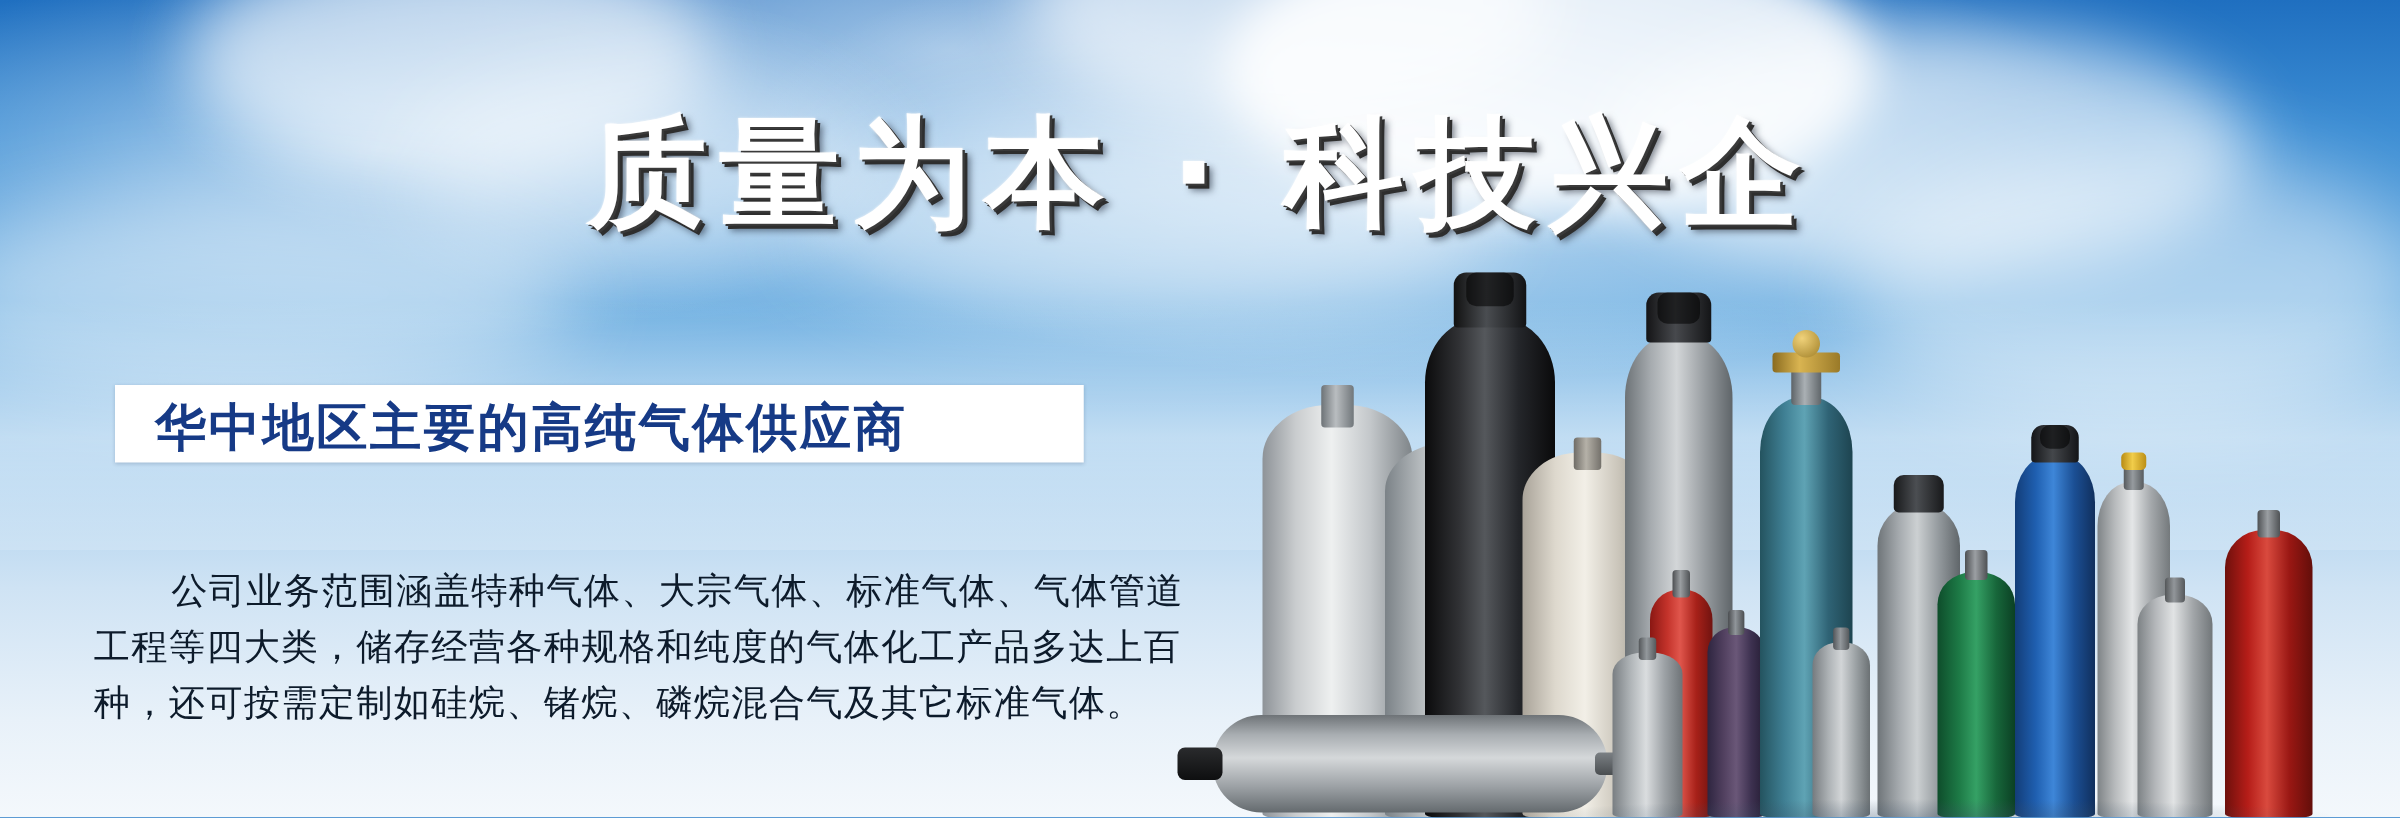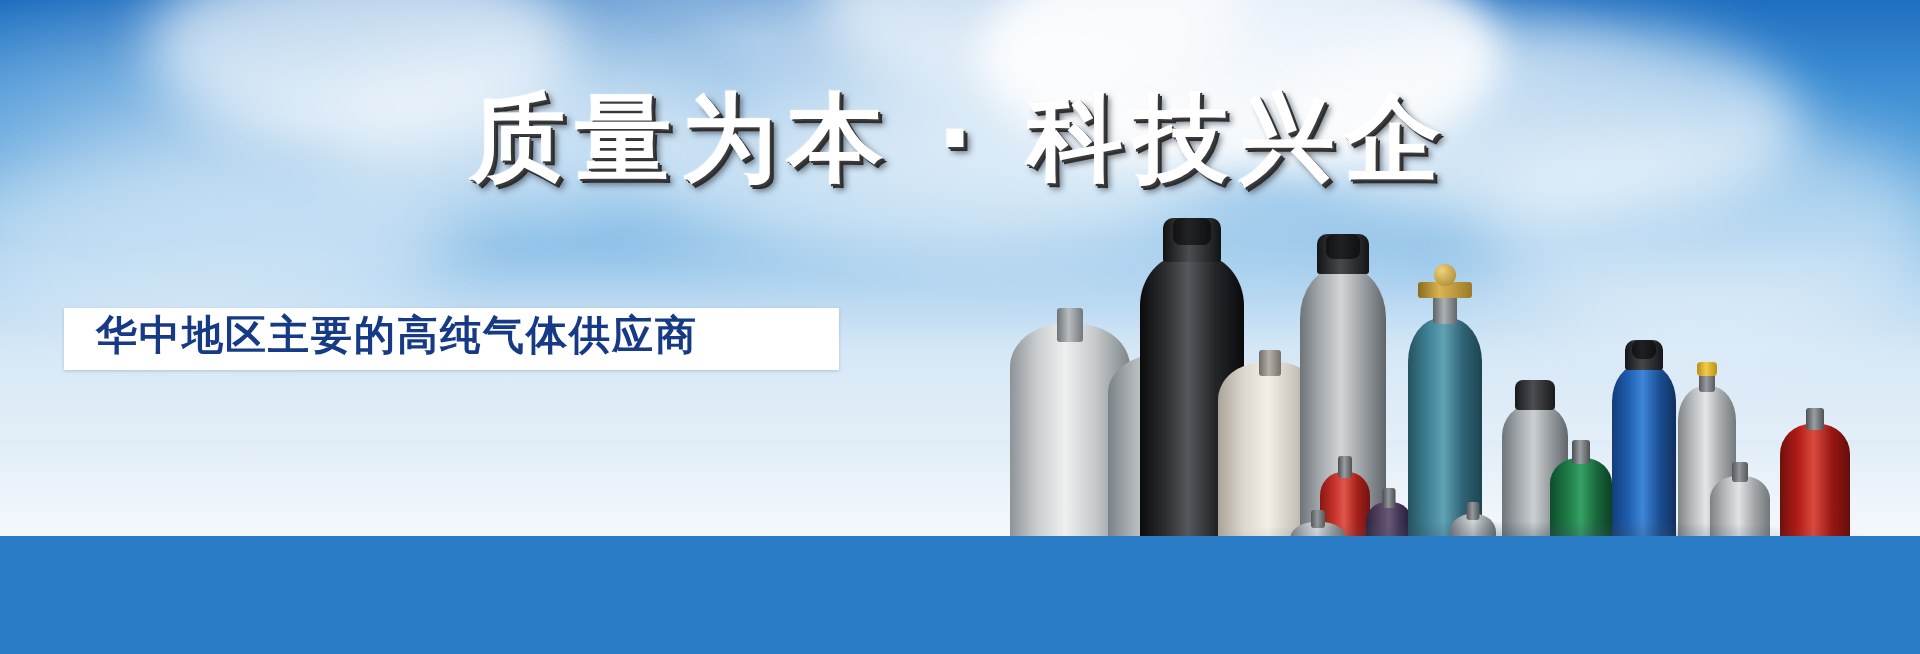--- a/index.html
+++ b/index.html
@@ -2,21 +2,21 @@
 <html><head>
 <meta charset="utf-8">
 <style>
   html,body{margin:0;padding:0;}
   body{
     width:1920px;height:654px;overflow:hidden;
     font-family:"Liberation Sans",sans-serif;
     background:#2a7cc7;
   }
   #banner{
-    position:relative;width:1920px;height:536px;overflow:hidden;
+    position:relative;width:1920px;height:654px;overflow:hidden;
     background:
       radial-gradient(ellipse 900px 300px at 1150px 120px, rgba(255,255,255,0.75) 0%, rgba(255,255,255,0.0) 62%),
       radial-gradient(ellipse 700px 240px at 300px 120px, rgba(255,255,255,0.55) 0%, rgba(255,255,255,0.0) 65%),
       radial-gradient(ellipse 1100px 380px at 760px 40px, rgba(255,255,255,0.55) 0%, rgba(255,255,255,0.0) 60%),
       linear-gradient(180deg,#1f6fc0 0%,#3d8ed4 16%,#6fb0e2 38%,#a8cfee 56%,#cfe3f4 72%,#e8f1f9 88%,#f4f8fc 100%);
   }
   
   .cloud{position:absolute;border-radius:50%;filter:blur(18px);background:rgba(255,255,255,0.85);pointer-events:none;}
   .cloud.s2{filter:blur(26px);background:rgba(255,255,255,0.6);}
   .cloud.s3{filter:blur(34px);background:rgba(255,255,255,0.45);}
@@ -41,24 +41,24 @@
     position:absolute;left:0;right:0;top:140px;text-align:center;
     font-family:"Liberation Serif","DejaVu Serif",serif;
     font-weight:bold;font-size:33px;letter-spacing:0.5px;
     color:#101318;
     text-shadow:0 1px 1px rgba(255,255,255,0.45);
     white-space:nowrap;
   }
 
   
   #tagline-box{
-    position:absolute;left:64px;top:308px;width:775px;height:62px;
+    position:absolute;left:92px;top:308px;width:775px;height:62px;
     background:#ffffff;
     box-shadow:0 1px 3px rgba(30,60,95,0.22);
-    display:flex;align-items:flex-start;
+    display:flex;align-items:flex-end;
   }
   #tagline-text{
     font-family:"DejaVu Sans","Liberation Sans",sans-serif;
     font-weight:bold;font-size:41px;letter-spacing:2px;
     color:#163a86;
     padding-left:32px;white-space:nowrap;
   }
 
   
   #paragraph{
@@ -101,20 +101,25 @@
   <div class="cloud s3" style="left:-60px;top:150px;width:520px;height:170px;"></div>
   <div class="cloud s2" style="left:820px;top:-90px;width:420px;height:190px;"></div>
   <div class="haze" style="top:240px;height:200px;background:linear-gradient(180deg,rgba(255,255,255,0) 0%,rgba(255,255,255,0.35) 55%,rgba(255,255,255,0.15) 100%);"></div>
 
   <h1 id="headline">质量为本 · 科技兴企</h1>
 
   <div id="tagline-box">
     <span id="tagline-text">华中地区主要的高纯气体供应商</span>
   </div>
 
+  <div id="paragraph">
+    <span class="ln first">公司业务范围涵盖特种气体、大宗气体、标准气体、气体管道</span>
+    <span class="ln">工程等四大类，储存经营各种规格和纯度的气体化工产品多达上百</span>
+    <span class="ln">种，还可按需定制如硅烷、锗烷、磷烷混合气及其它标准气体。</span>
+  </div>
 
   <div id="cylinders">
 
     <div class="cyl" style="left:-140px;width:120px;height:330px;">
       <div class="body" style="background:linear-gradient(90deg,#8e9398 0%,#c9ccce 22%,#eef0f0 46%,#c3c7ca 72%,#7e8488 100%);height:330px;"></div>
       <div class="neck" style="bottom:312px;width:26px;height:34px;background:linear-gradient(90deg,#6d7377,#b9bdc0 45%,#71777b);"></div>
     </div>
 
     <div class="cyl" style="left:-42px;width:118px;height:300px;">
       <div class="body" style="background:linear-gradient(90deg,#7b8287 0%,#b5babd 24%,#dfe1e2 48%,#a9aeb2 74%,#6e7478 100%);height:300px;"></div>

